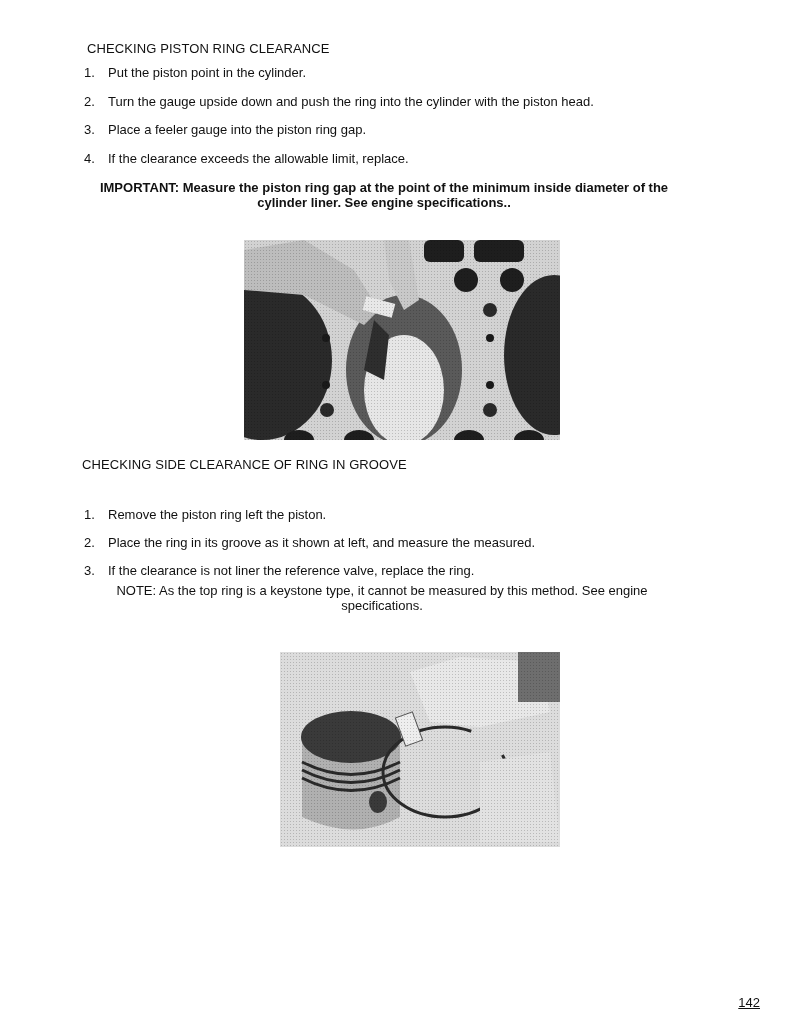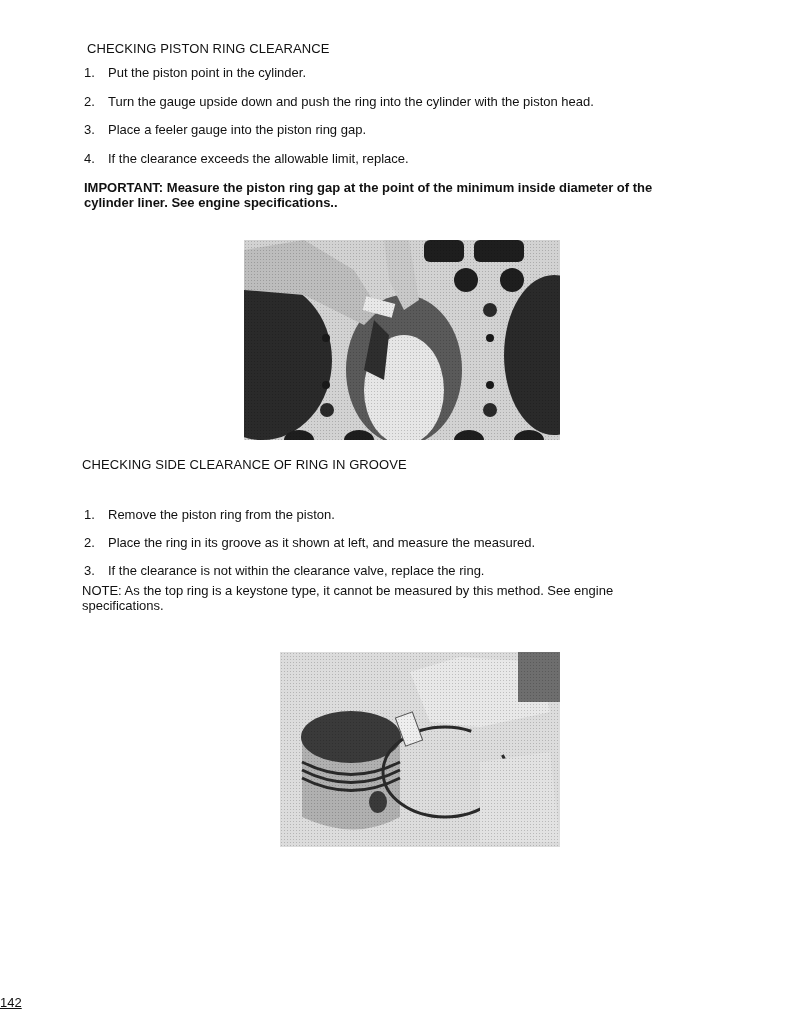--- a/index.html
+++ b/index.html
@@ -9,33 +9,33 @@
     color: #111;
   }
   .section-title {
     position: absolute; font-size: 13px; 
     text-underline-offset: 2px; letter-spacing: 0.1px;
   }
   .step {
     position: absolute; font-size: 13px; display: flex;
   }
   .step .num { width: 24px; display: inline-block; }
-  .para { position: absolute; font-size: 13px; line-height: 15px; }
+  .para { position: absolute; font-size: 13px; line-height: 15px; text-align: center; }
   .bold { font-weight: bold; }
   .photo {
     position: absolute; overflow: hidden; background: #cfcfcf;
   }
   .halftone {
     position: absolute; inset: 0;
     background-image: radial-gradient(rgba(0,0,0,0.18) 0.8px, transparent 1px);
     background-size: 3px 3px;
   }
   .page-number {
     position: absolute; left: 0; width: 760px; top: 995px;
-    text-align: left; font-size: 13px; text-decoration: underline;
+    text-align: right; font-size: 13px; text-decoration: underline;
   }
 </style>
 </head>
 <body>
 
 <div class="section-title" style="left:87px; top:41px;">CHECKING PISTON RING CLEARANCE</div>
 
 <div class="step" style="left:84px; top:65px;">
   <span class="num">1.</span>
   <span>Put the piston point in the cylinder.</span>
@@ -89,29 +89,29 @@
     <rect x="120" y="60" width="30" height="14" fill="#e8e8e8" transform="rotate(15 135 67)"></rect>
     <path d="M130 80 L145 95 L140 140 L120 130 Z" fill="#2e2e2e"></path>
   </svg>
   <div class="halftone"></div>
 </div>
 
 <div class="section-title" style="left:82px; top:457px;">CHECKING SIDE CLEARANCE OF RING IN GROOVE</div>
 
 <div class="step" style="left:84px; top:507px;">
   <span class="num">1.</span>
-  <span>Remove the piston ring from the piston.</span>
+  <span>Remove the piston ring left the piston.</span>
 </div>
 <div class="step" style="left:84px; top:535px;">
   <span class="num">2.</span>
   <span>Place the ring in its groove as it shown at left, and measure the measured.</span>
 </div>
 <div class="step" style="left:84px; top:563px;">
   <span class="num">3.</span>
-  <span>If the clearance is not within the clearance valve, replace the ring.</span>
+  <span>If the clearance is not liner the reference valve, replace the ring.</span>
 </div>
 
 <div class="para" style="left:82px; top:583px; width:600px;">NOTE: As the top ring is a keystone type, it cannot be measured by this method. See engine specifications.</div>
 
 <div class="photo" style="left:280px; top:652px; width:280px; height:195px;">
   <svg width="280" height="195" viewBox="0 0 280 195">
     <rect width="280" height="195" fill="#dcdcdc"></rect>
 
     <path d="M22 85 L22 165 Q75 190 120 165 L120 85 Z" fill="#b0b0b0"></path>
     <ellipse cx="71" cy="85" rx="50" ry="26" fill="#3a3a3a"></ellipse>

